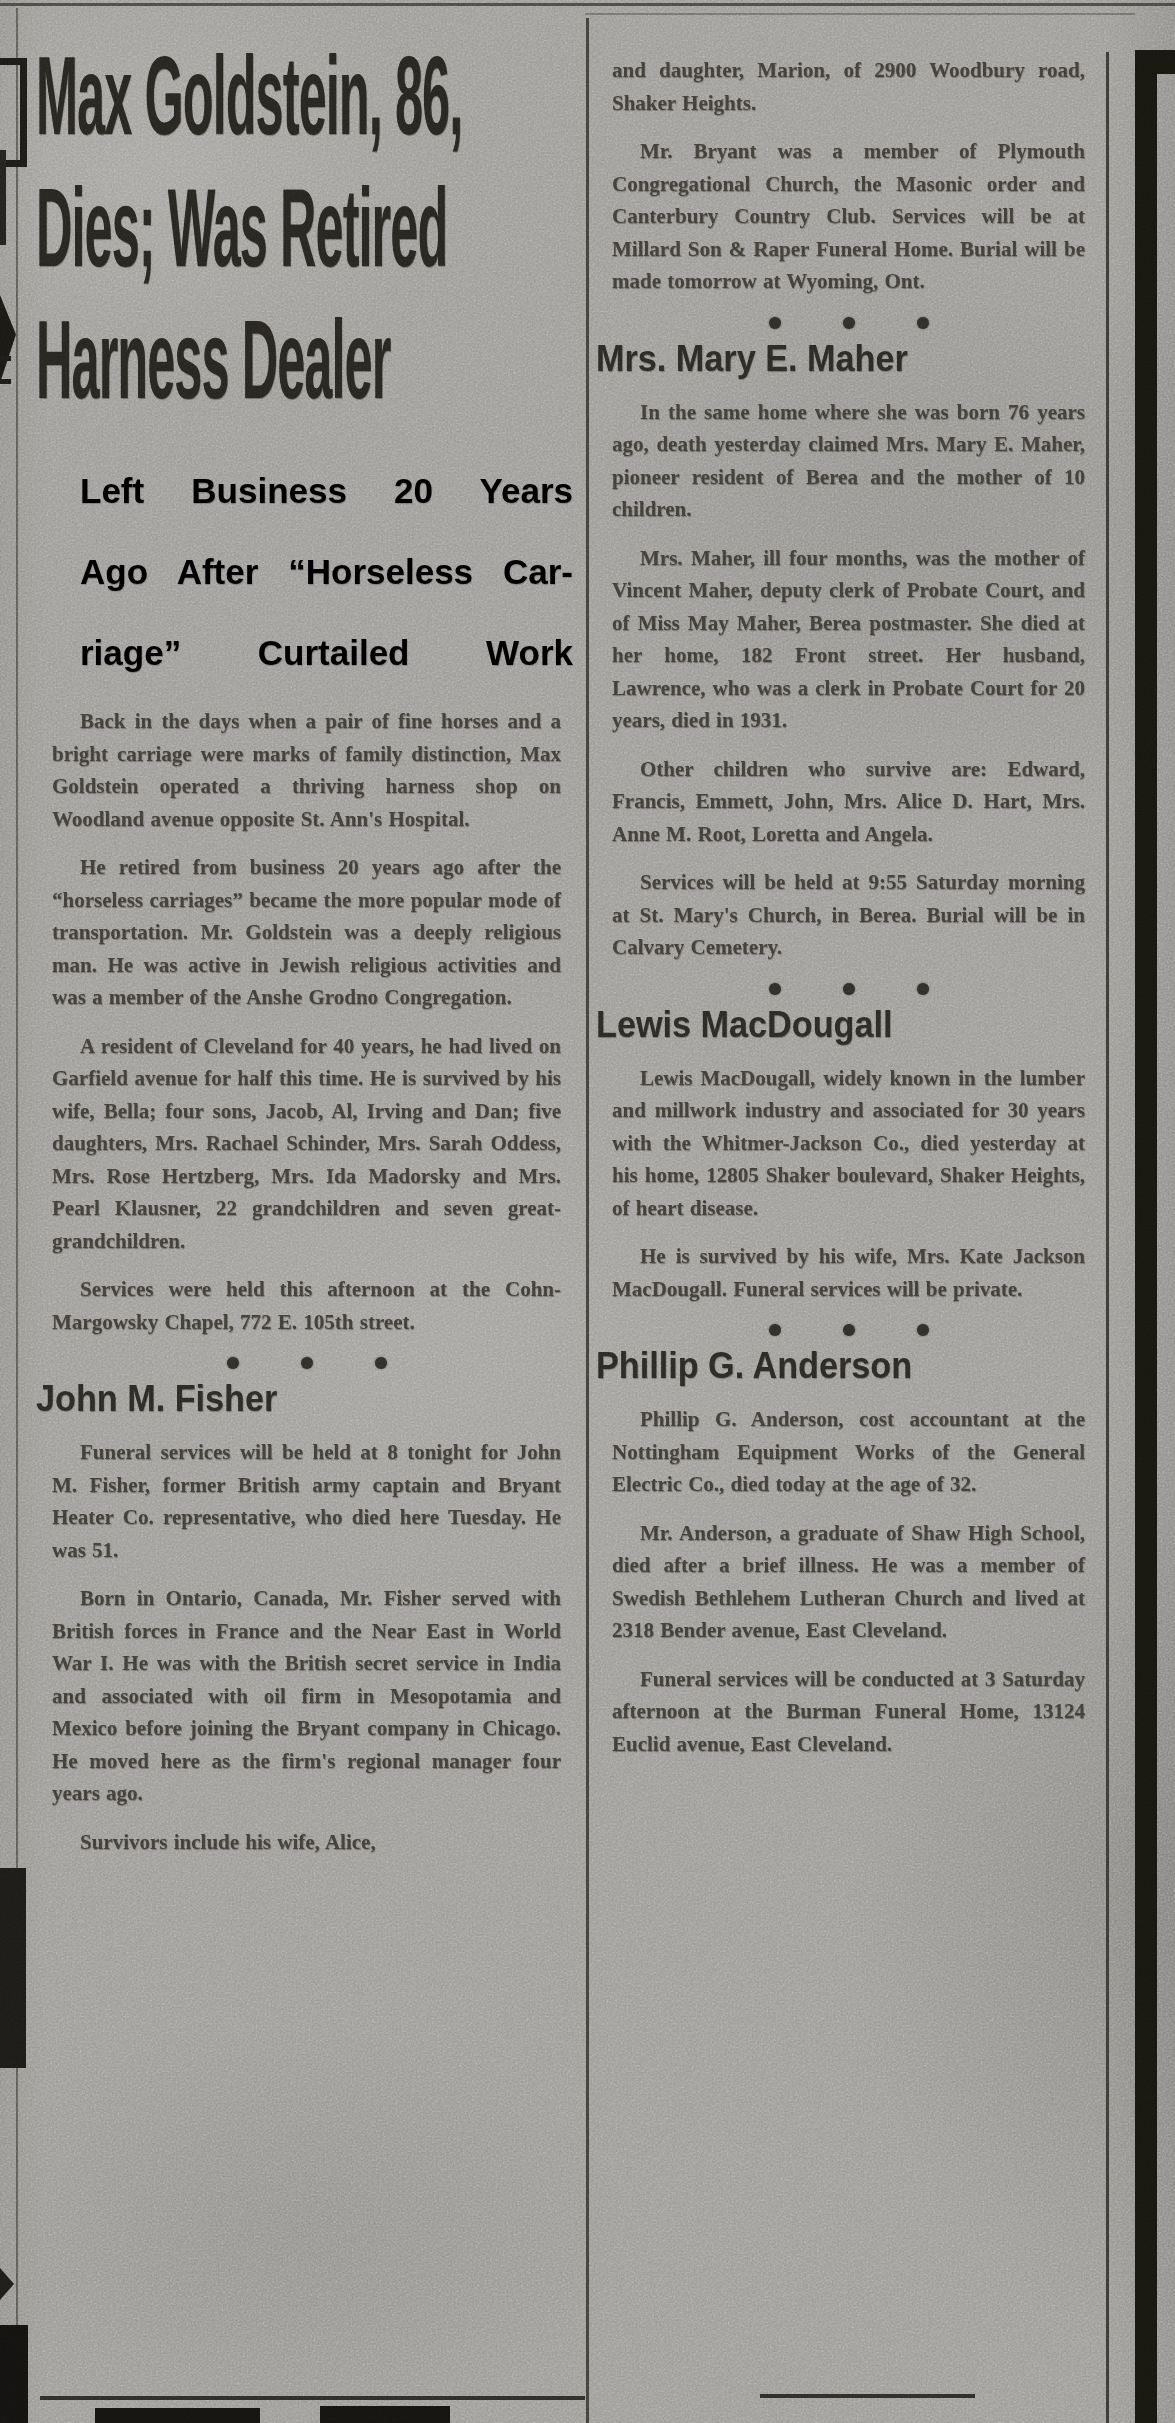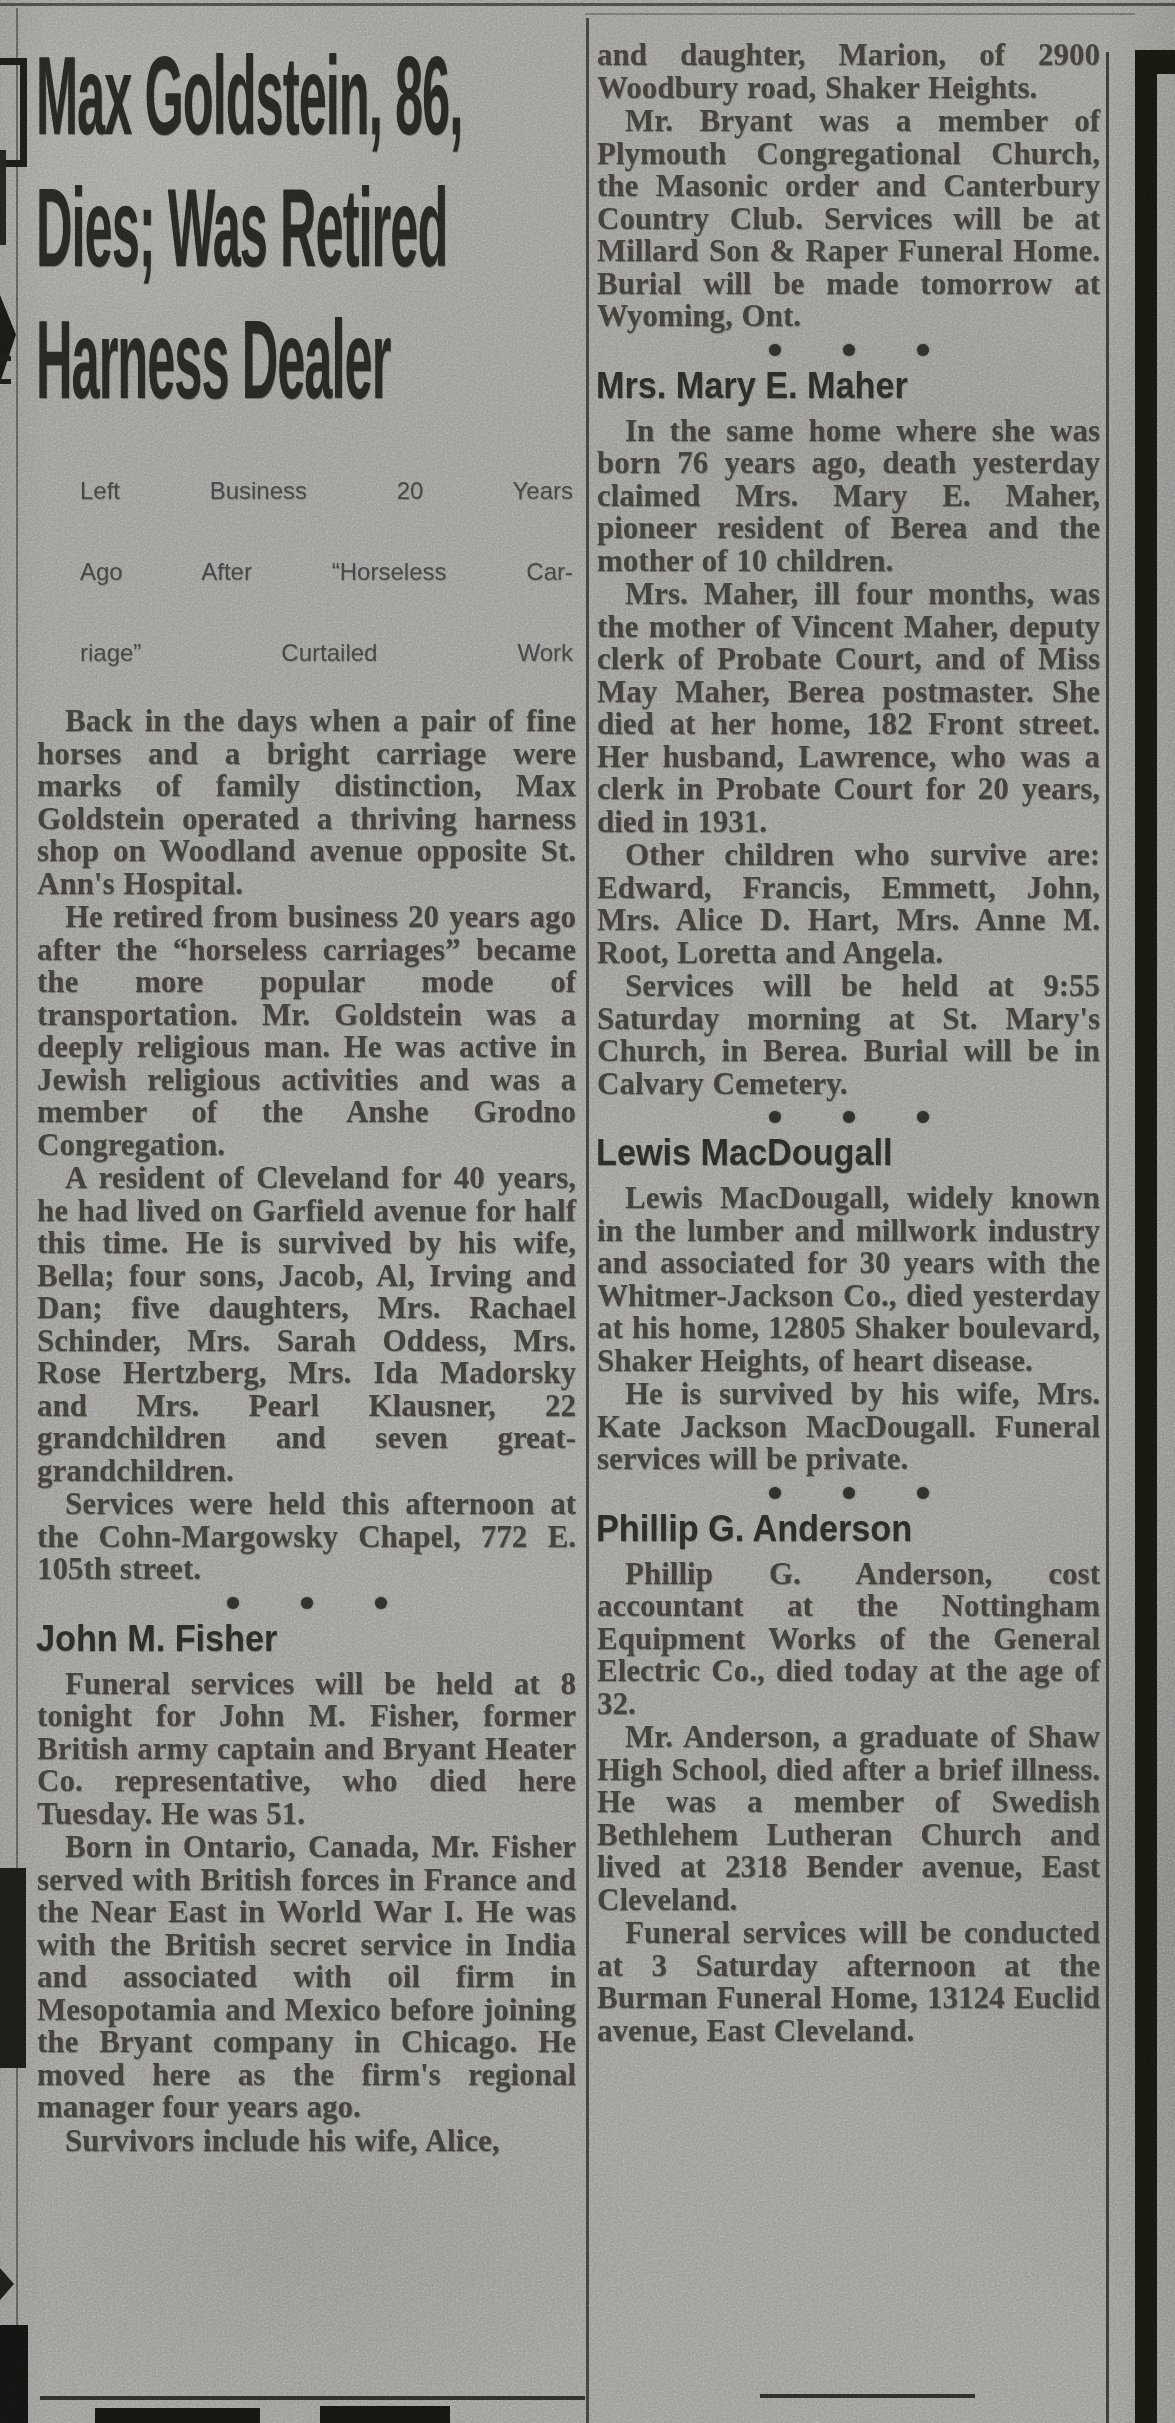--- a/index.html
+++ b/index.html
@@ -55,29 +55,29 @@
 
   .headline{color:#26241f;}
   .hl-line{
     height:132px;line-height:132px;white-space:nowrap;
     font-family:"Liberation Sans", sans-serif;font-weight:700;font-size:112px;
     letter-spacing:-2px;
     transform:scaleX(0.45);transform-origin:left center;
     text-shadow:1px 1px 1px rgba(25,24,20,.4);
   }
   .subhead{
-    margin-top:24px;padding-left:44px;padding-right:4px;color:#404040;
-    font-family:"Liberation Sans", sans-serif;font-weight:400;font-size:24px;
+    margin-top:24px;padding-left:44px;padding-right:4px;color:#000000;
+    font-family:"Liberation Sans", sans-serif;font-weight:700;font-size:35px;
     text-shadow:0.5px 0.5px 1px rgba(40,39,35,.35);
   }
   .sh-line{line-height:81px;height:81px;text-align:justify;text-align-last:justify;white-space:normal;}
 
   .para{
-    margin:1px;text-align:justify;text-indent:28px;
-    font-size:31px;line-height:32.5px;font-weight:700;color:#3e3b35;
+    margin:16px;text-align:justify;text-indent:28px;
+    font-size:21px;line-height:32.5px;font-weight:700;color:#3e3b35;
     text-shadow:0.6px 0.6px 1px rgba(35,33,28,.45);
     word-spacing:1px;
     font-family:Liberation Serif, serif;
   }
   .para.noindent{text-indent:0;}
   .lead-space{margin-top:12px;}
 
   .section-head{
     margin:6px 0 8px;height:42px;line-height:42px;
     font-family:"Liberation Sans", sans-serif;font-weight:700;font-size:36px;

